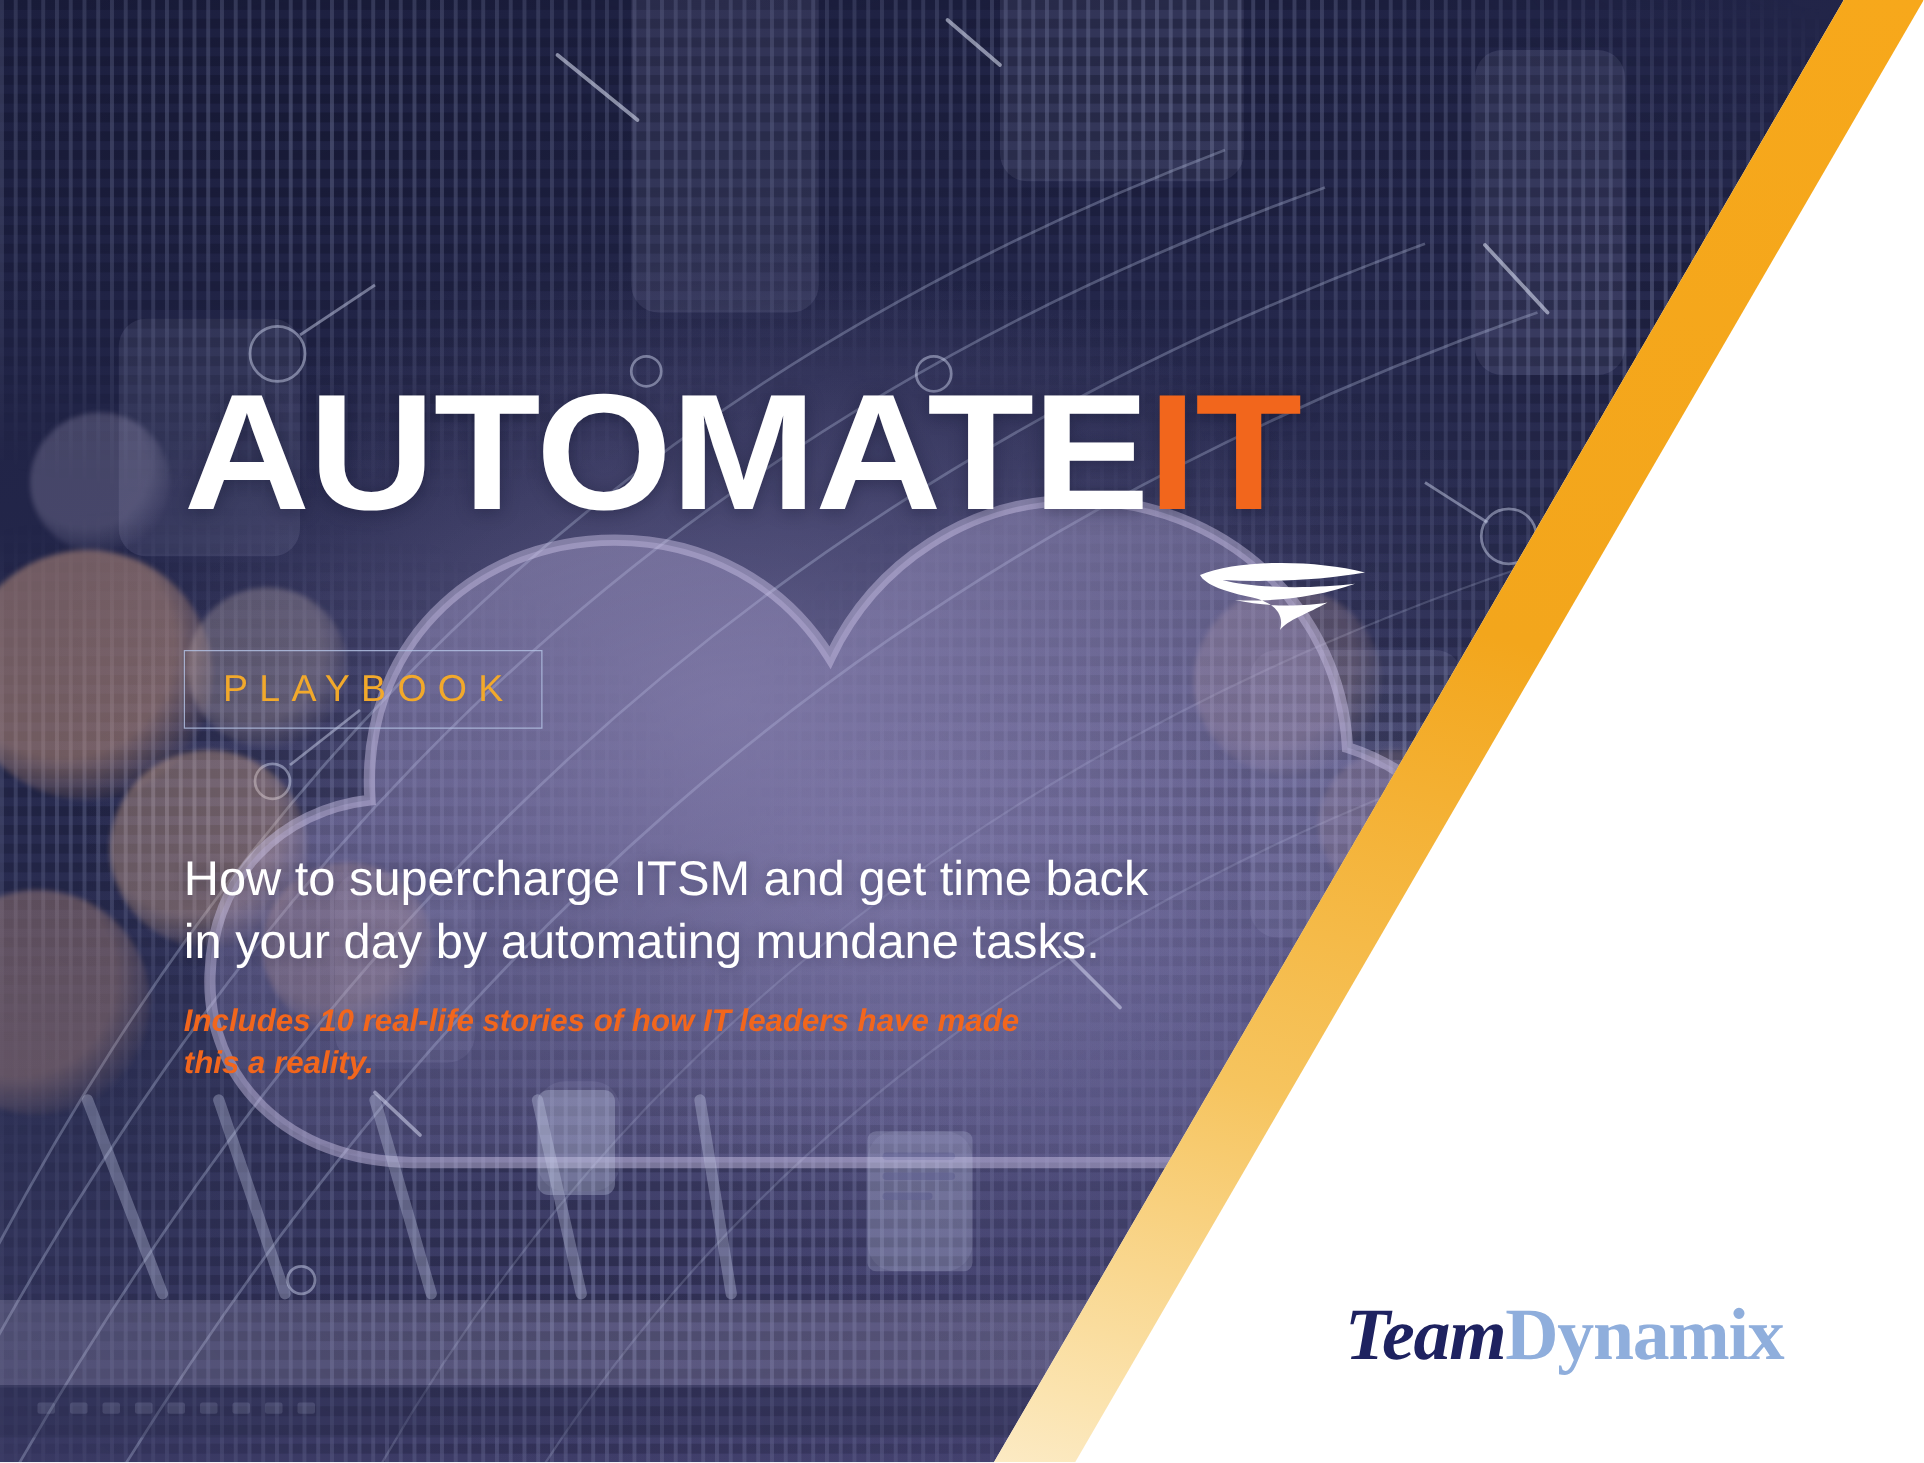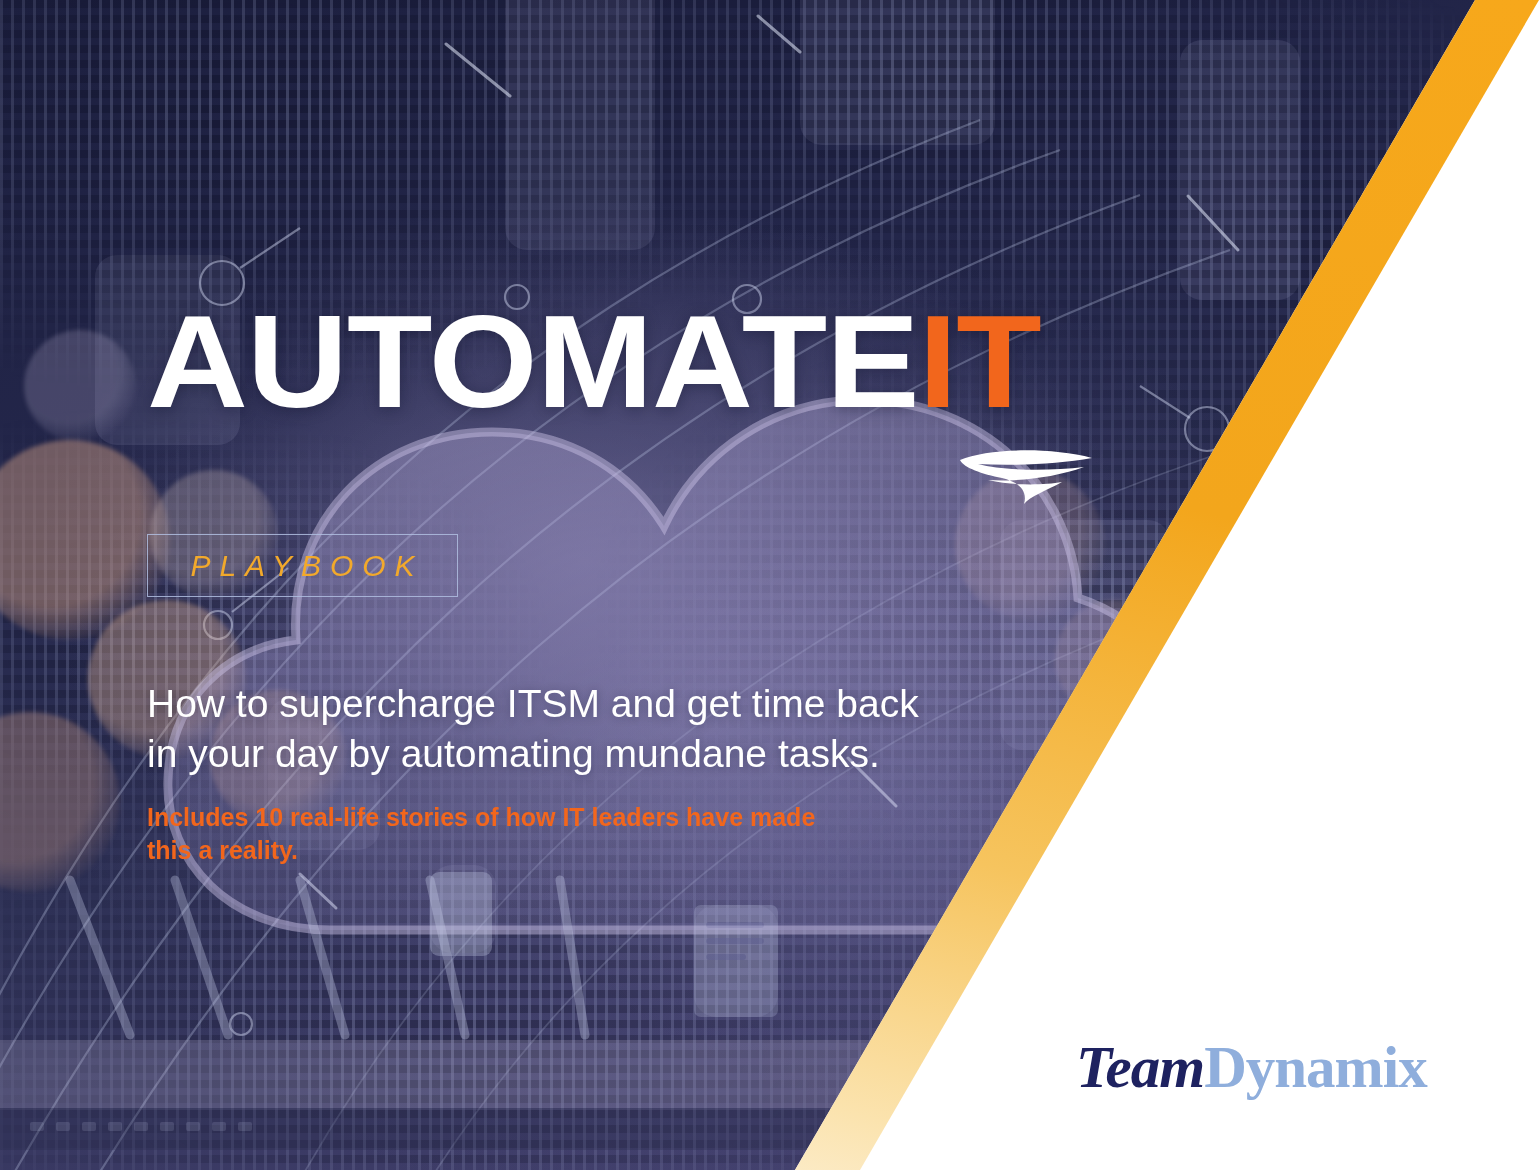--- a/index.html
+++ b/index.html
@@ -130,29 +130,28 @@
     position: absolute;
     left: 958px;
     top: 438px;
     width: 140px;
     height: 66px;
   }
 
   .playbook-box {
     position: absolute;
     left: 147px;
-    top: 534px;
-    width: 311px;
+    top: 520px;
+    width: 287px;
     height: 63px;
     border: 1.5px solid rgba(176,190,225,0.85);
     box-sizing: border-box;
     display: flex;
     align-items: center;
     justify-content: center;
-    font-style: italic;
   }
   .playbook-label {
     font-family: "Liberation Sans", sans-serif;
     font-weight: 300;
     font-size: 30px;
     letter-spacing: 9px;
     color: #F2A92B;
     text-indent: 9px;
   }
 
@@ -171,20 +170,21 @@
   }
 
   .kicker {
     position: absolute;
     left: 147px;
     top: 801px;
     width: 680px;
     margin: 0;
     font-family: "Liberation Sans", sans-serif;
     font-weight: 700;
+    font-style: italic;
     font-size: 25px;
     line-height: 1.30;
     color: #F2661C;
   }
 
   .logo {
     position: absolute;
     left: 1076px;
     top: 1038px;
     font-family: "Liberation Serif", serif;

